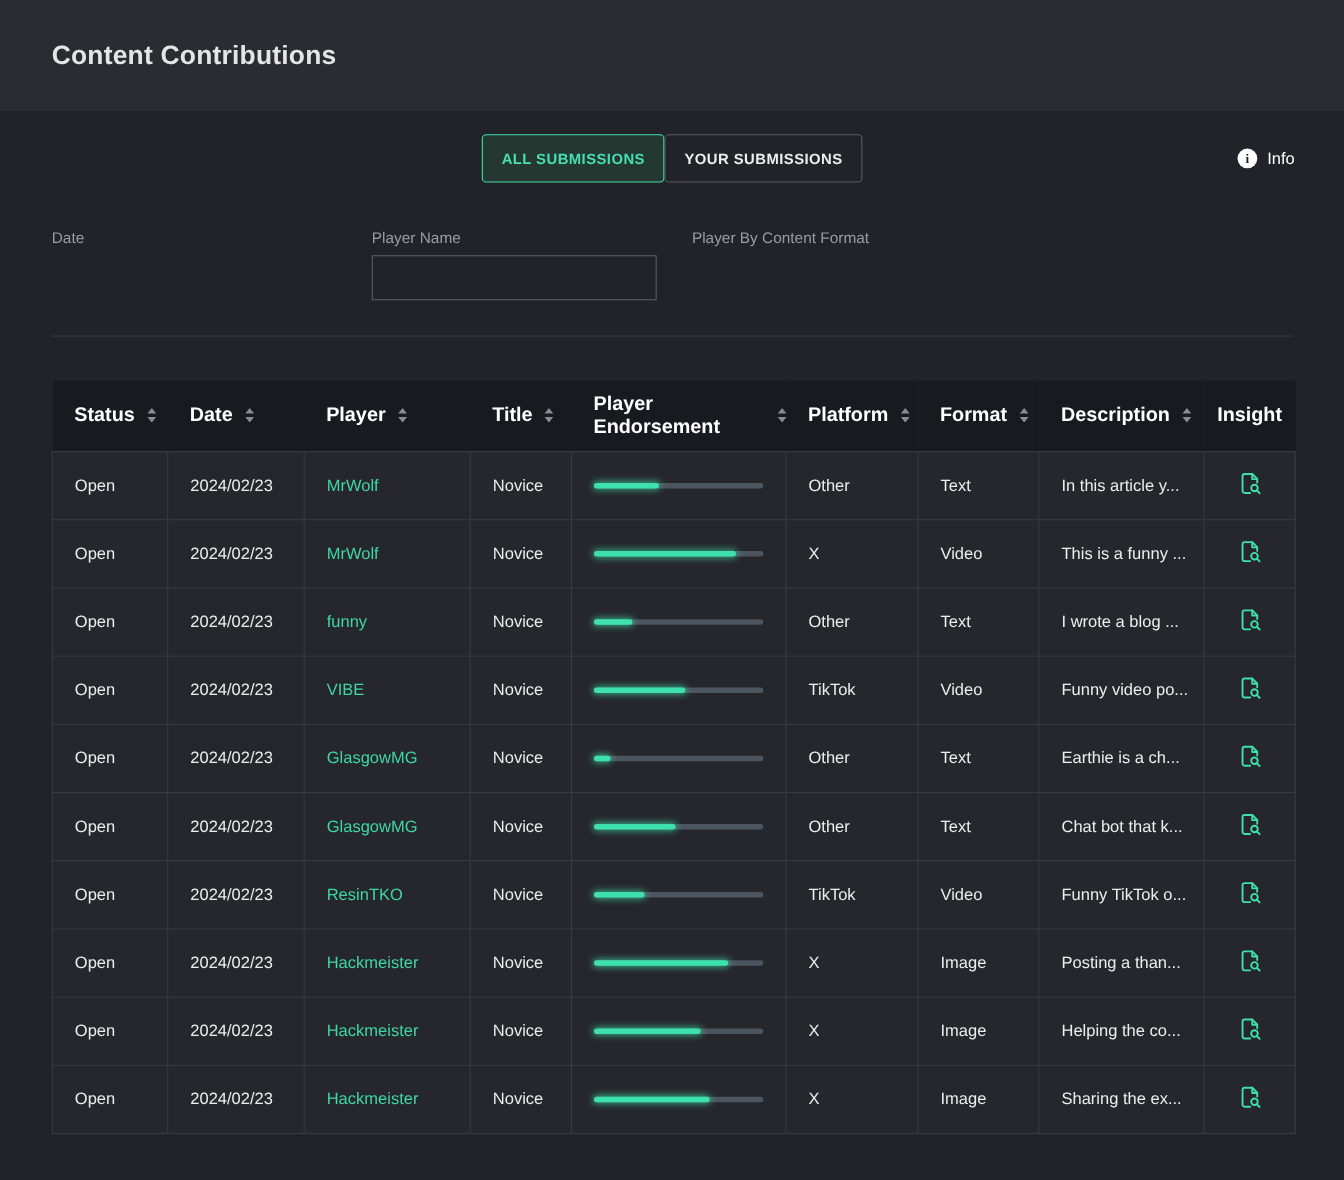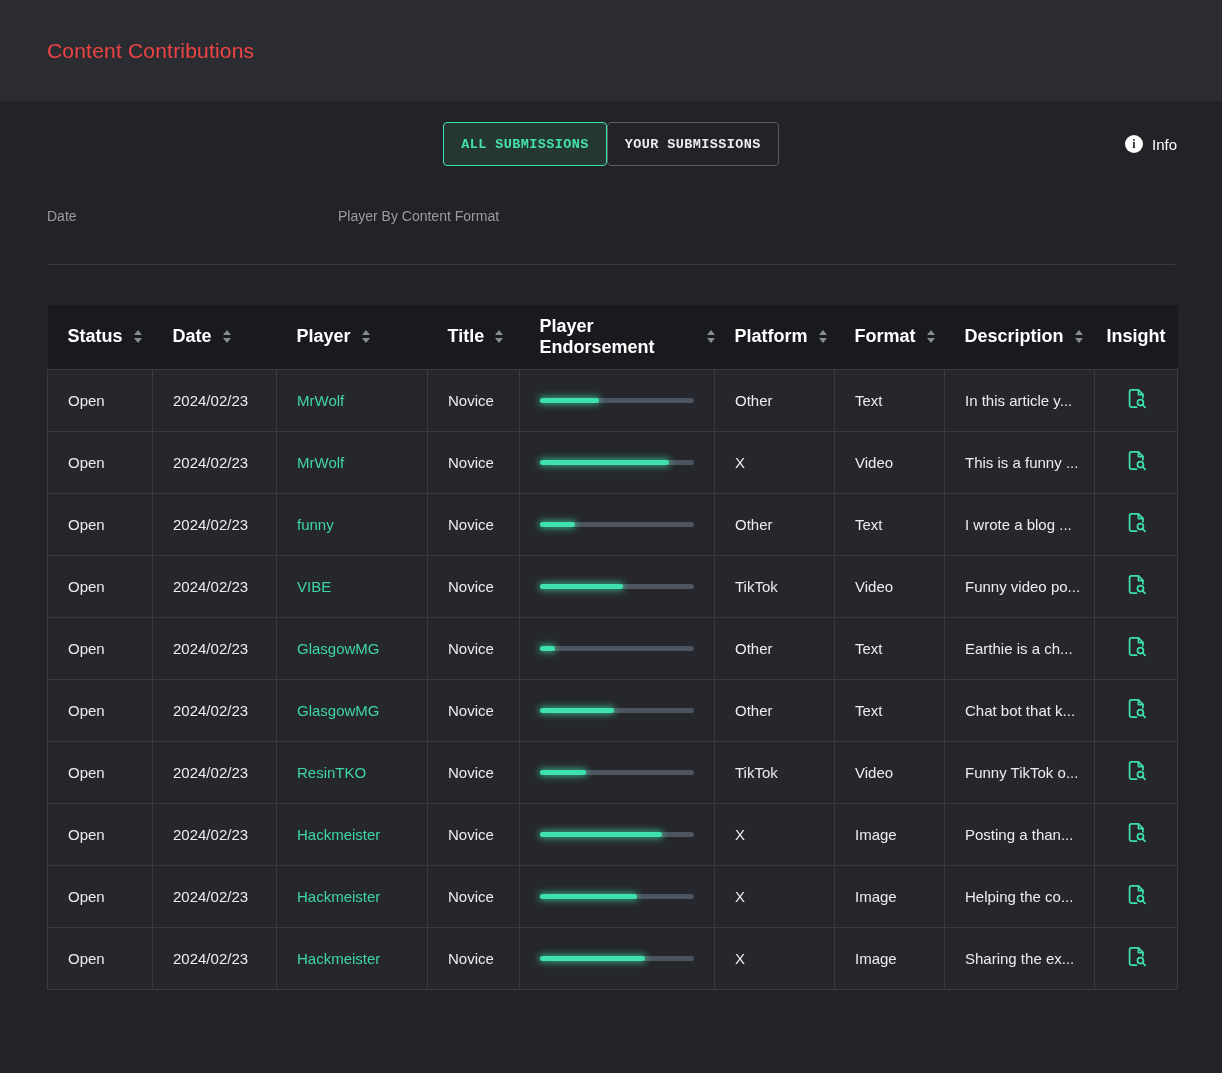--- a/index.html
+++ b/index.html
@@ -11,35 +11,35 @@
     overflow:hidden;
   }
   
   .topbar {
     background:#2a2c32;
     height:101px;
     display:flex;
     align-items:center;
     padding-left:47px;
   }
-  .topbar h1 { font-size:21px; font-weight:normal; color:#ef4444; letter-spacing:0.2px; }
+  .topbar h1 { font-size:24px; font-weight:bold; color:#e5e5e5; letter-spacing:0.2px; }
 
   
   .tabs-row {
     position:relative;
     margin-top:21px;
     height:44px;
     display:flex;
     justify-content:center;
     align-items:center;
   }
   .tab-btn {
     height:44px;
     padding:10px 17px;
-    font-family:Liberation Mono, monospace;
+    font-family:Liberation Sans, sans-serif;
     font-size:13.5px;
     font-weight:bold;
     letter-spacing:0.4px;
     border-radius:4px;
     cursor:pointer;
     background:transparent;
     border:1px solid #5a5c63;
     color:#eceded;
   }
   .tab-btn.active {
@@ -179,20 +179,26 @@
   <button class="tab-btn">YOUR SUBMISSIONS</button>
   <div class="info-wrap">
     <span class="info-circle">i</span>
     <span class="info-label">Info</span>
   </div>
 </div>
 
 <div class="filters">
   <div>
     <div class="filter-label">Date</div>
+  </div>
+  <div>
+    <div class="filter-label">Player Name</div>
+    <div class="text-input-wrap">
+      <input class="text-input no-icon" type="text" placeholder="" style="">
+    </div>
   </div>
   <div>
     <div class="filter-label">Player By Content Format</div>
   </div>
 </div>
 
 <div class="divider"></div>
 
 <div class="table-wrap">
   <table>

